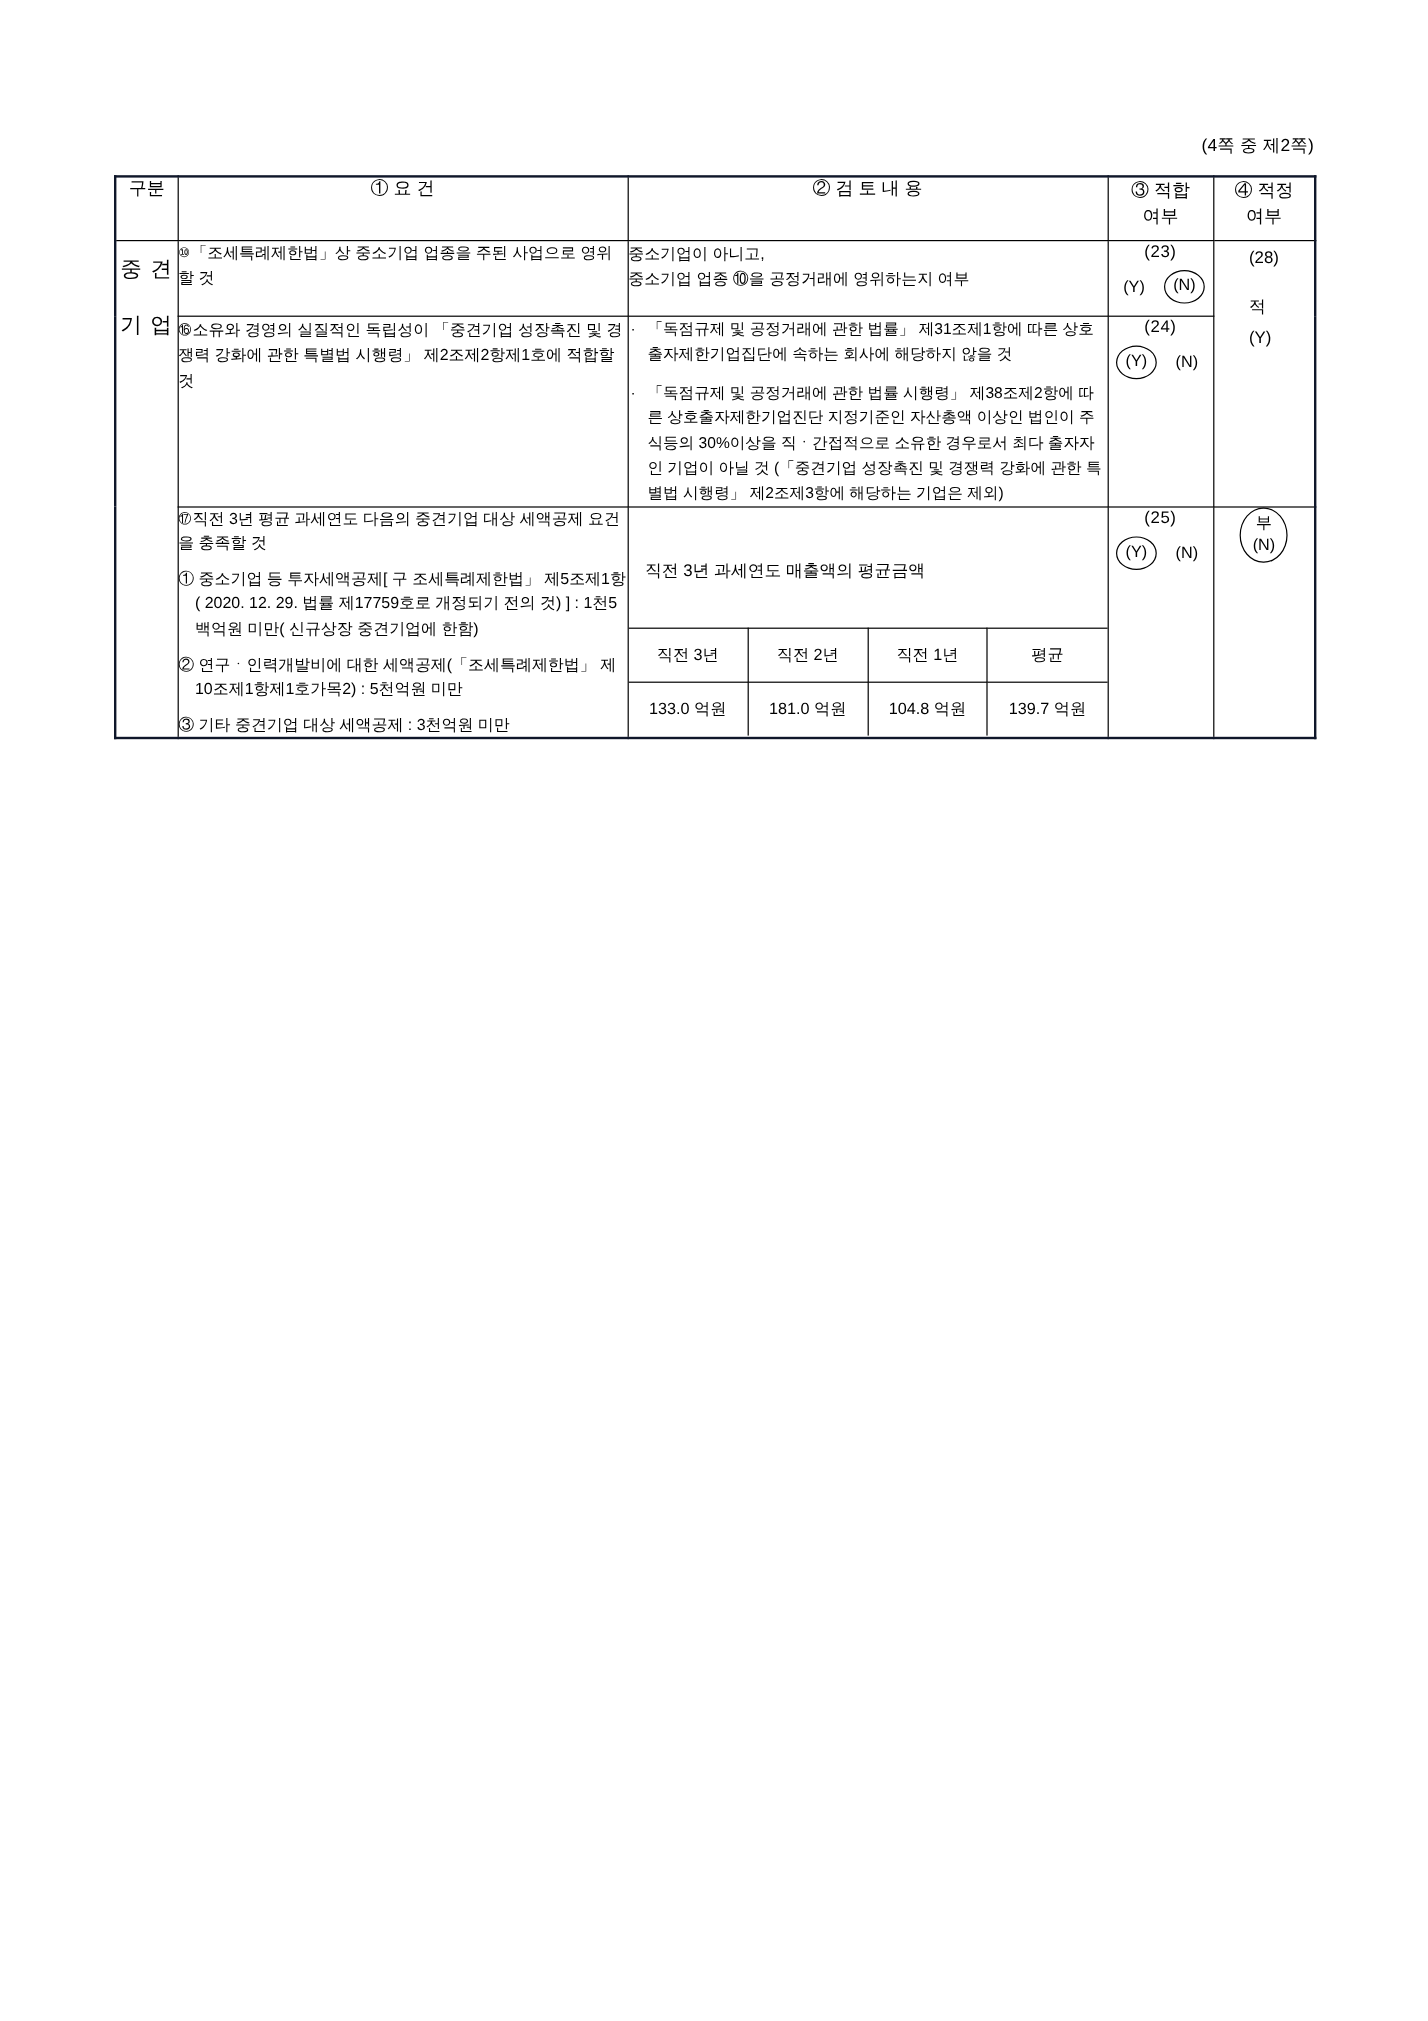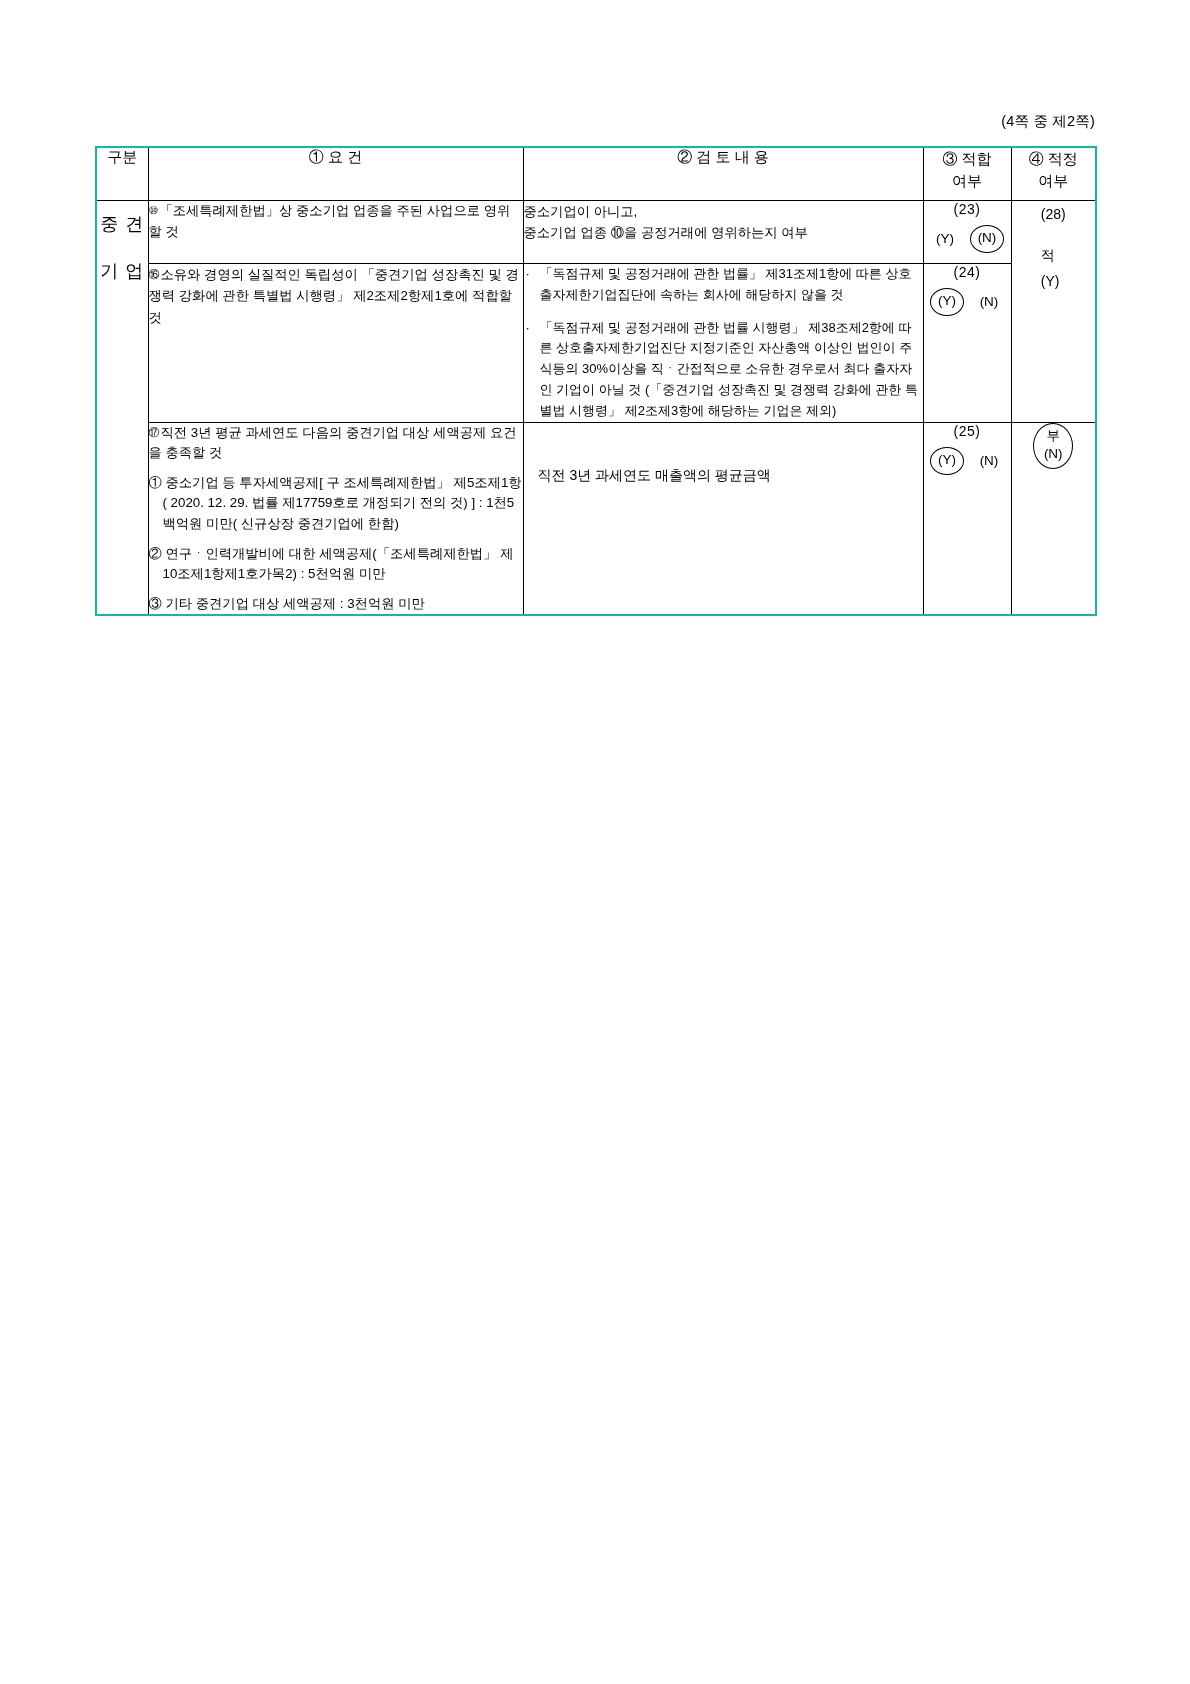--- a/index.html
+++ b/index.html
@@ -37,21 +37,21 @@
     table-layout: fixed;
   }
   table.main td, table.main th {
     border: 1px solid #000;
     vertical-align: top;
     padding: 0;
     font-weight: normal;
   }
   
   table.main {
-    border: 2px solid #14b8a6;
+    border: 2px solid #0f172a;
   }
   .hdr td {
     text-align: center;
     vertical-align: middle;
     height: 52px;
     font-size: 15px;
     border-bottom: 2px solid #000;
   }
   .hdr .two-line {
     line-height: 1.45;
@@ -267,20 +267,36 @@
 
       <tr>
         <td class="cell-pad" style="height:175px;">
           <p class="para"><span class="num">⑰</span><span>직전 3년 평균 과세연도 다음의 중견기업 대상 세액공제 요건을 충족할 것</span></p>
           <p class="sub-para">① 중소기업 등 투자세액공제[ 구 조세특례제한법」 제5조제1항( 2020. 12. 29. 법률 제17759호로 개정되기 전의 것) ] : 1천5백억원 미만( 신규상장 중견기업에 한함)</p>
           <p class="sub-para">② 연구ㆍ인력개발비에 대한 세액공제(「조세특례제한법」 제10조제1항제1호가목2) : 5천억원 미만</p>
           <p class="sub-para">③ 기타 중견기업 대상 세액공제 : 3천억원 미만</p>
         </td>
         <td class="inner-wrap">
           <div class="geomto-top">직전 3년 과세연도 매출액의 평균금액</div>
+          <table class="inner">
+            <tbody>
+              <tr>
+                <td class="no-left">직전 3년</td>
+                <td>직전 2년</td>
+                <td>직전 1년</td>
+                <td class="no-right">평균</td>
+              </tr>
+              <tr>
+                <td class="no-left" style="border-bottom:none">133.0 억원</td>
+                <td style="border-bottom:none">181.0 억원</td>
+                <td style="border-bottom:none">104.8 억원</td>
+                <td class="no-right" style="border-bottom:none">139.7 억원</td>
+              </tr>
+            </tbody>
+          </table>
         </td>
         <td class="check-cell">
           <span class="check-num">(25)</span>
           <span class="yn-row">
             <span class="yn ellipse">(Y)</span>
             <span class="yn">(N)</span>
           </span>
         </td>
         <td class="jeokjeong-cell">
           <span class="circ-box">

